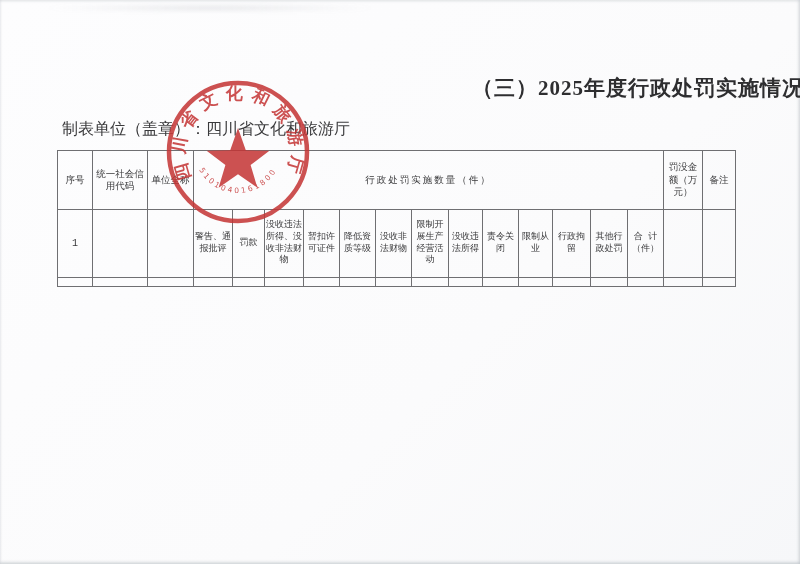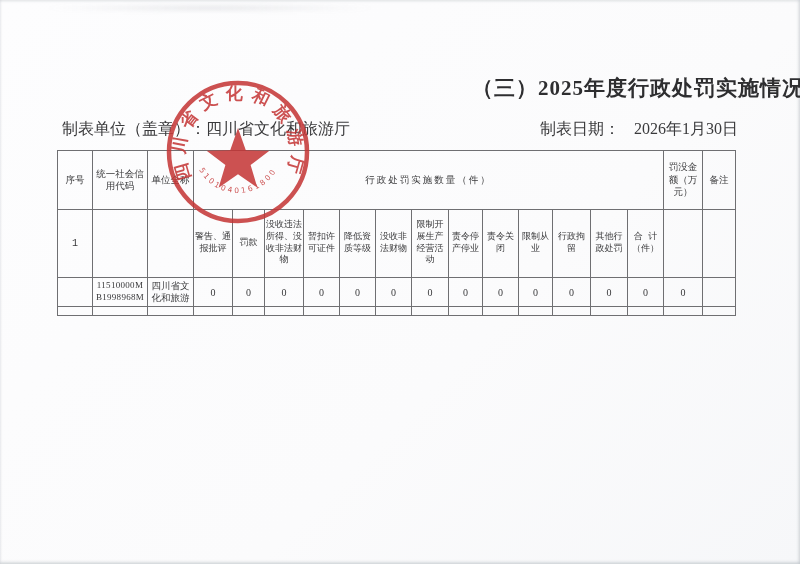--- a/index.html
+++ b/index.html
@@ -63,23 +63,20 @@
 </head>
 <body>
 
 <div class="page">
   <div class="smudge"></div>
 
   <div class="title">（三）2025年度行政处罚实施情况</div>
 
   <div class="meta">
     <span>制表单位（盖章）：四川省文化和旅游厅</span>
-    <span>
-      <span>制表日期：</span><span class="date-val">2026年1月30日</span>
-    </span>
   </div>
 
   <table class="report">
     <colgroup>
       <col style="width:35px">
         <col style="width:55px">
         <col style="width:46px">
       <col style="width:39px">
         <col style="width:32px">
         <col style="width:39px">
@@ -109,47 +106,27 @@
       <td class="num">1</td>
       <td></td>
       <td></td>
       <td>警告、通报批评</td>
       <td>罚款</td>
       <td>没收违法所得、没收非法财物</td>
       <td>暂扣许可证件</td>
       <td>降低资质等级</td>
       <td>没收非法财物</td>
       <td>限制开展生产经营活动</td>
-      <td>责令停产停业</td>
+      <td>没收违法所得</td>
       <td>责令关闭</td>
       <td>限制从业</td>
       <td>行政拘留</td>
       <td>其他行政处罚</td>
       <td>合 计（件）</td>
       <td></td>
-      <td></td>
-    </tr>
-    <tr class="r3">
-      <td></td>
-      <td class="code">11510000MB1998968M</td>
-      <td class="name">四川省文化和旅游</td>
-      <td class="num">0</td>
-      <td class="num">0</td>
-      <td class="num">0</td>
-      <td class="num">0</td>
-      <td class="num">0</td>
-      <td class="num">0</td>
-      <td class="num">0</td>
-      <td class="num">0</td>
-      <td class="num">0</td>
-      <td class="num">0</td>
-      <td class="num">0</td>
-      <td class="num">0</td>
-      <td class="num">0</td>
-      <td class="num">0</td>
       <td></td>
     </tr>
     <tr class="r4">
       <td></td>
           <td></td>
       <td></td>
           <td></td>
       <td></td>
           <td></td>
       <td></td>

